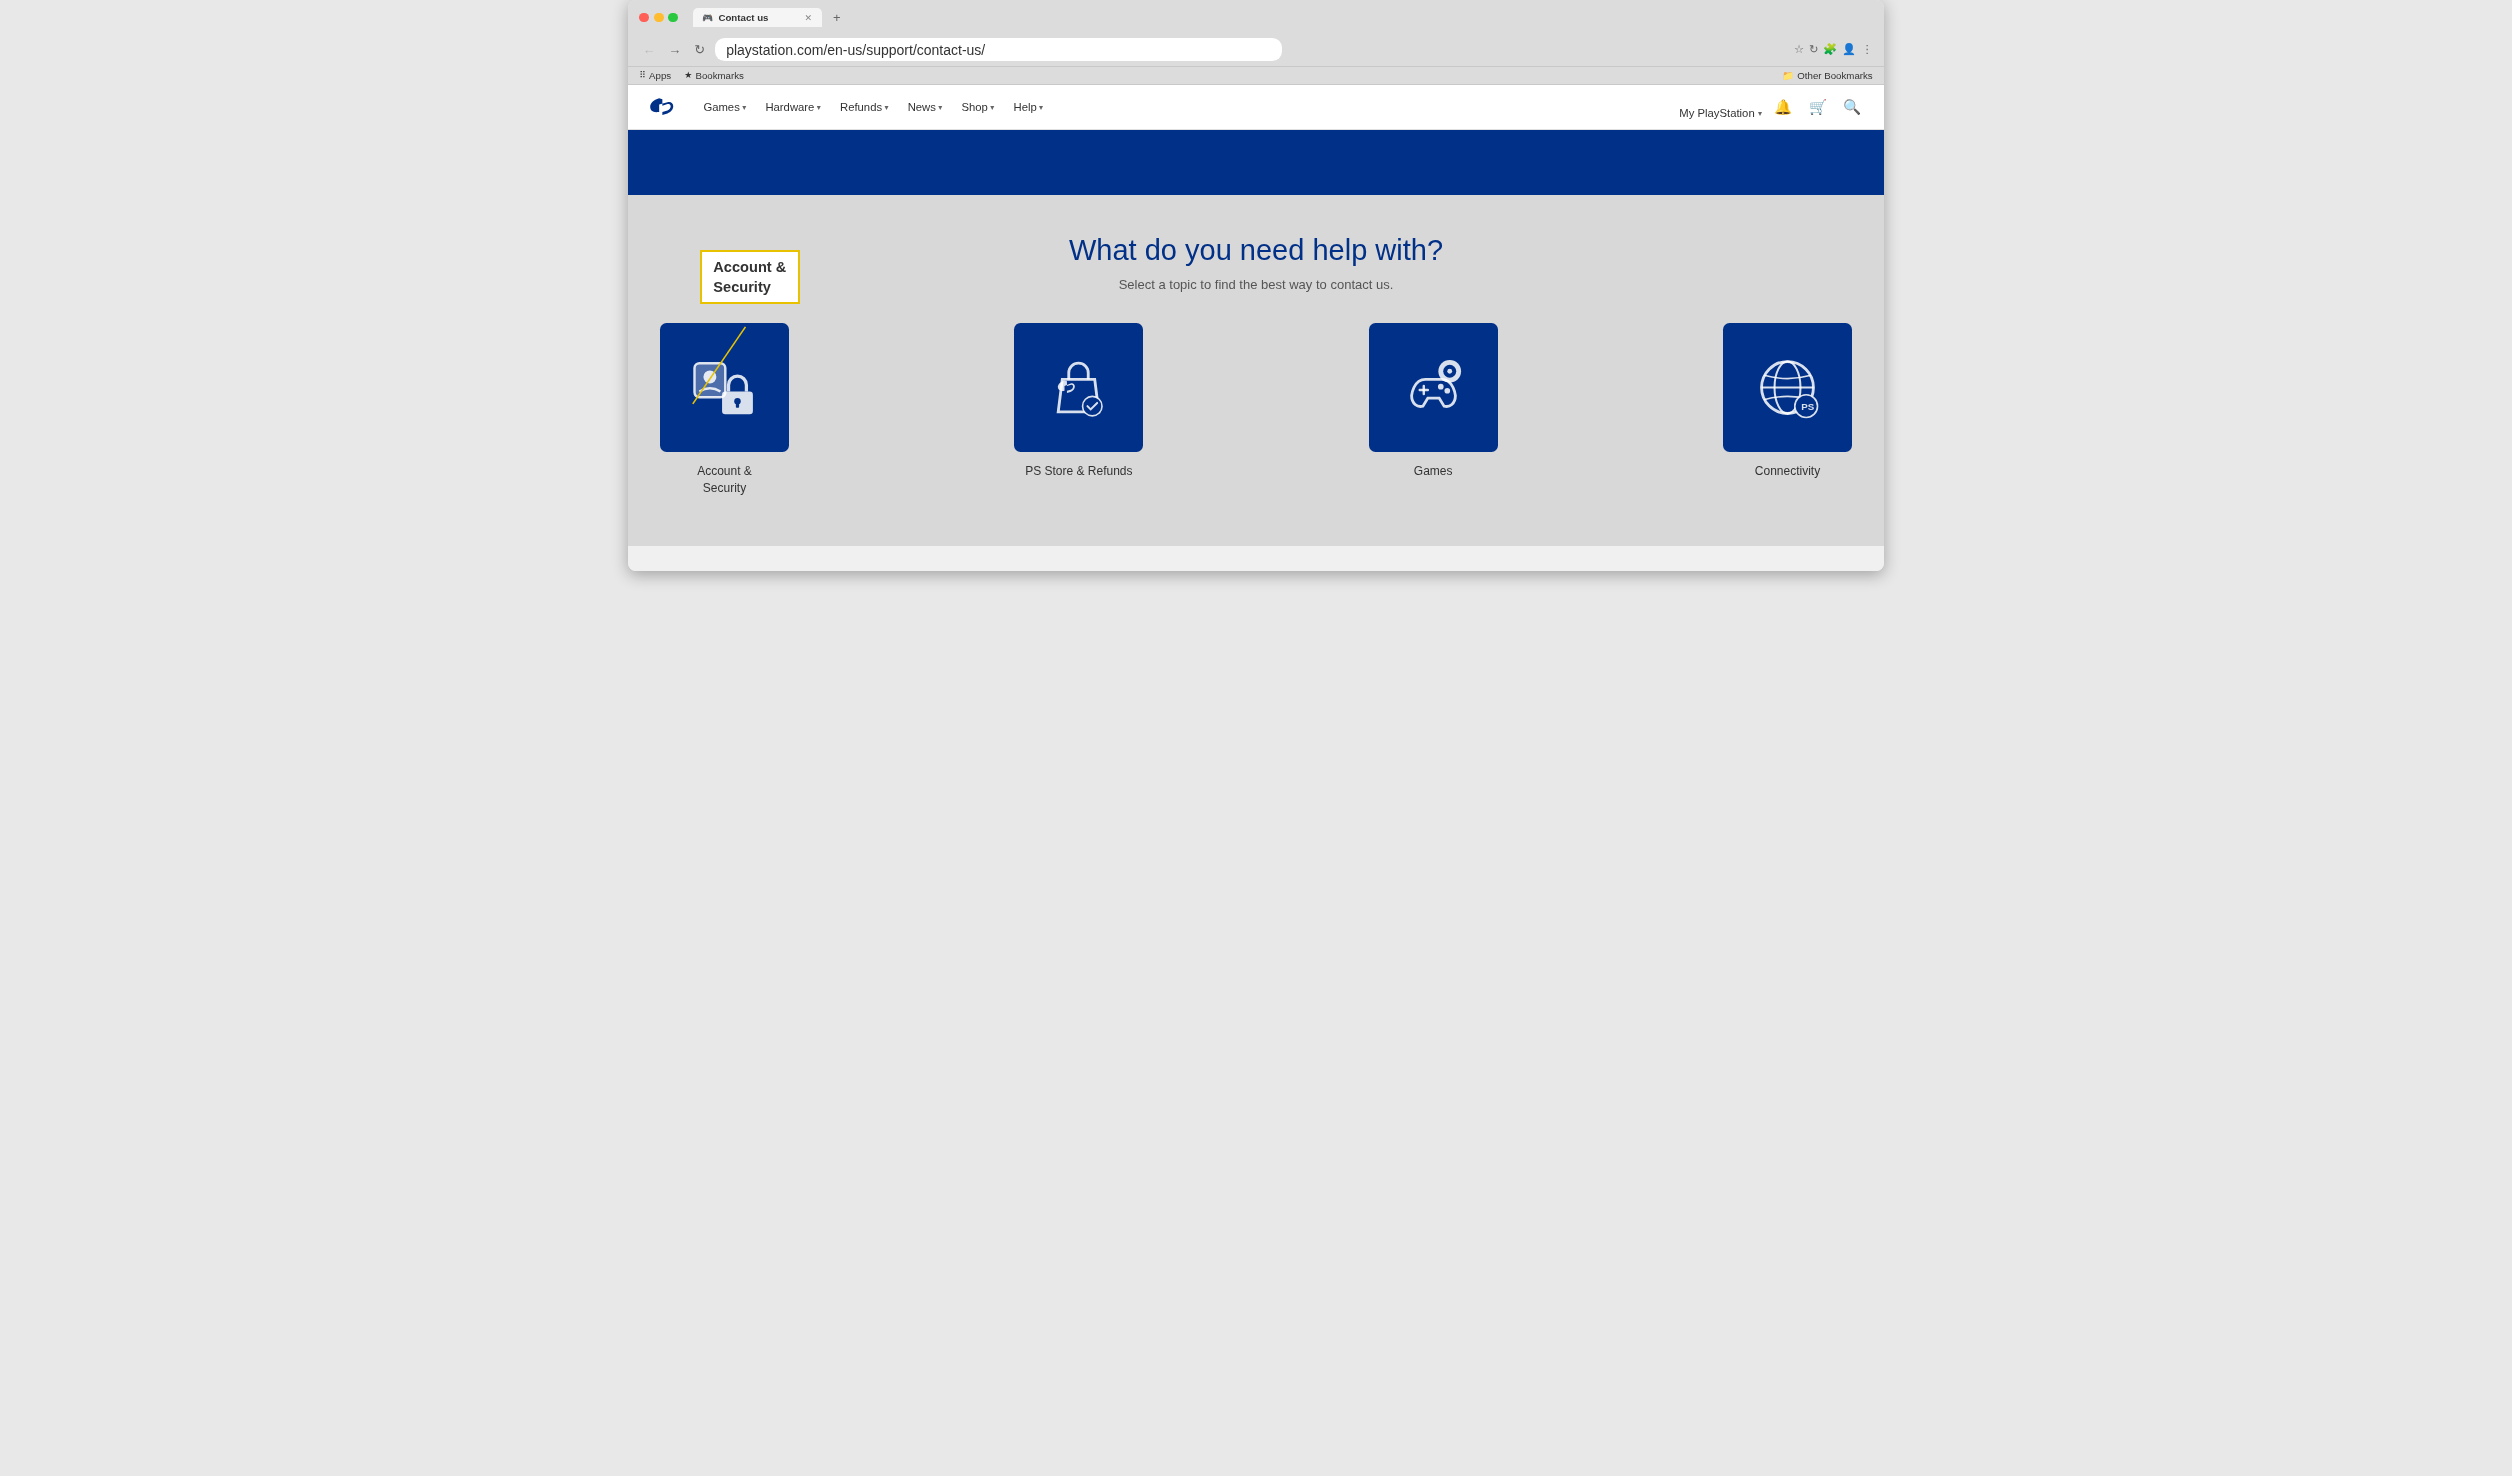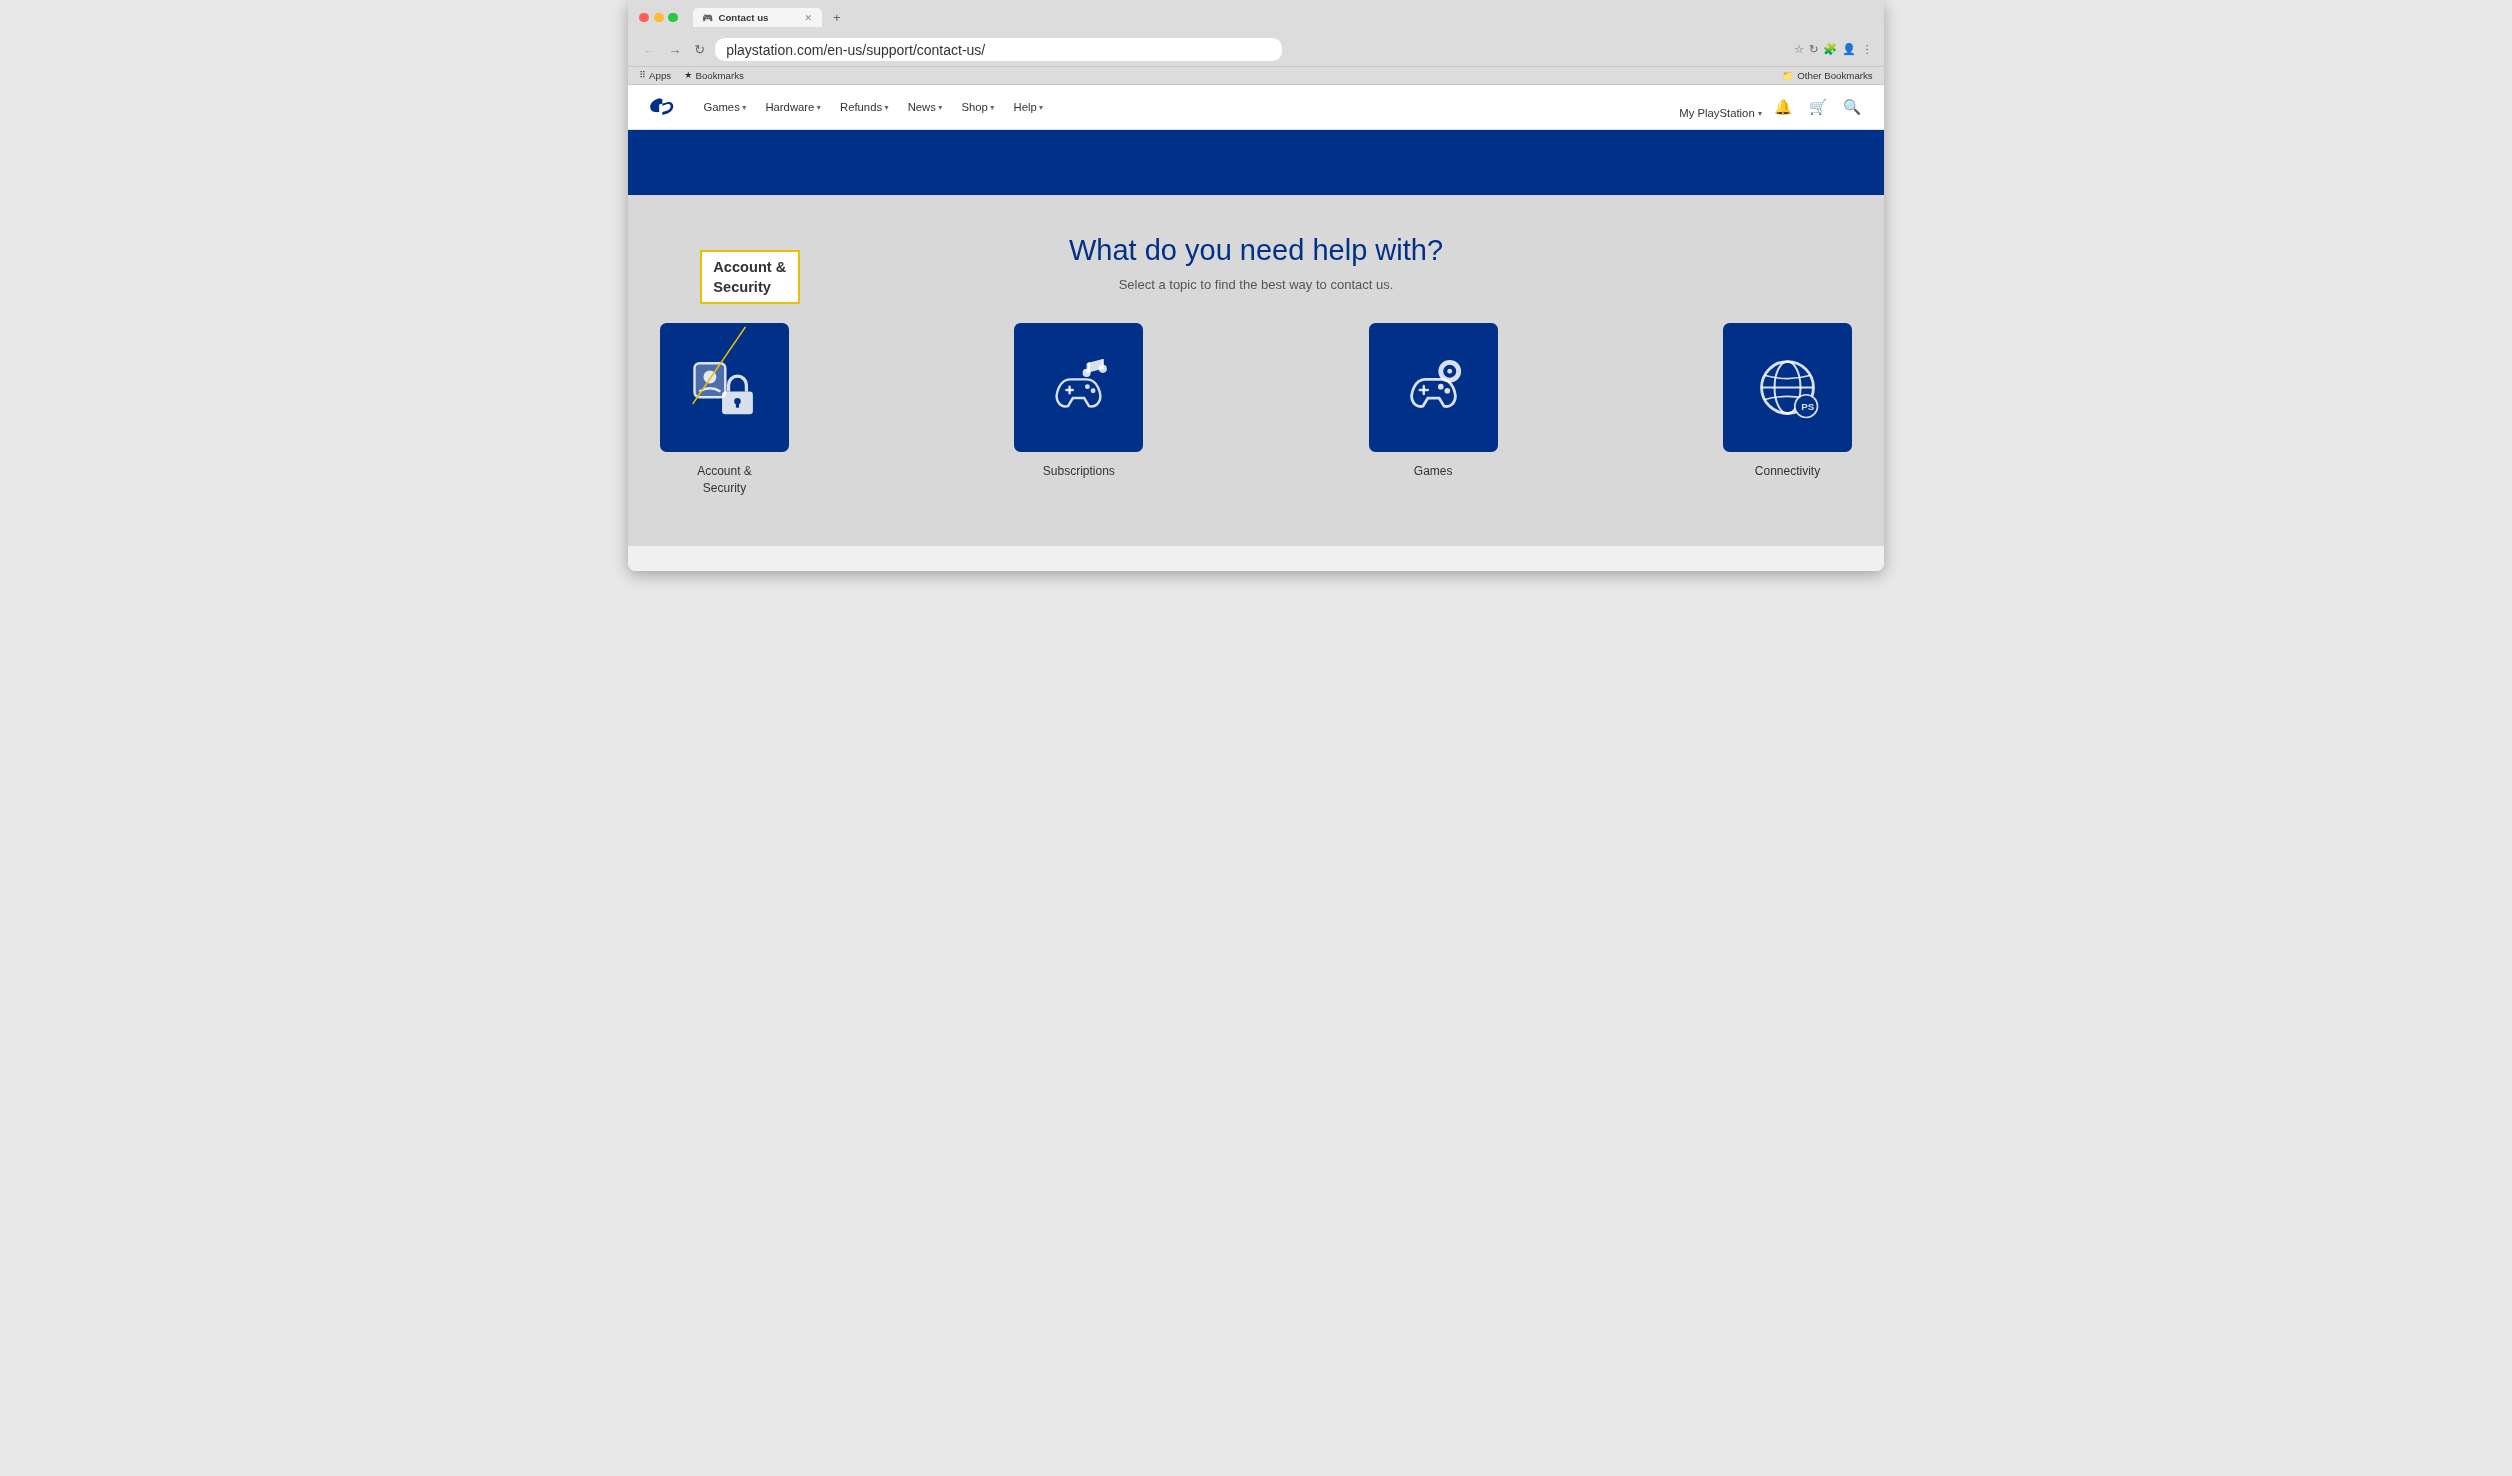--- a/index.html
+++ b/index.html
@@ -188,41 +188,37 @@
 
               <rect x="42" y="50" width="38" height="28" rx="4" fill="rgba(255,255,255,0.85)"></rect>
               <path d="M50 50 v-8 a11 11 0 0 1 22 0 v8" fill="none" stroke="rgba(255,255,255,0.85)" stroke-width="4"></path>
               <circle cx="61" cy="62" r="4" fill="#003087"></circle>
               <rect x="59" y="64" width="4" height="6" rx="1" fill="#003087"></rect>
             </svg>
           </div>
           <div class="topic-label">Account &amp;<br>Security</div>
         </div>
 
-
-
         <div class="topic-card">
           <div class="topic-icon-box">
             <svg viewBox="0 0 90 90" xmlns="http://www.w3.org/2000/svg">
 
-              <path d="M18 55 C18 55 20 35 35 35 L55 35 C70 35 72 55 72 55 C72 65 65 70 58 68 L52 58 L38 58 L32 68 C25 70 18 65 18 55 Z" fill="none" stroke="rgba(255,255,255,0.85)" stroke-width="3"></path>
-              <line x1="30" y1="48" x2="38" y2="48" stroke="rgba(255,255,255,0.85)" stroke-width="3" stroke-linecap="round"></line>
-              <line x1="34" y1="44" x2="34" y2="52" stroke="rgba(255,255,255,0.85)" stroke-width="3" stroke-linecap="round"></line>
-              <circle cx="56" cy="44" r="3" fill="rgba(255,255,255,0.85)"></circle>
-              <circle cx="63" cy="49" r="3" fill="rgba(255,255,255,0.85)"></circle>
-
-              <path d="M55 15 L75 10 L75 22 L55 27 Z" fill="rgba(255,255,255,0.85)"></path>
-              <circle cx="55" cy="27" r="5" fill="rgba(255,255,255,0.85)"></circle>
-              <circle cx="75" cy="22" r="5" fill="rgba(255,255,255,0.85)"></circle>
-              <line x1="58" y1="14" x2="58" y2="27" stroke="rgba(255,255,255,0.85)" stroke-width="2.5"></line>
-              <line x1="75" y1="10" x2="75" y2="22" stroke="rgba(255,255,255,0.85)" stroke-width="2.5"></line>
-            </svg>
-          </div>
-          <div class="topic-label">Subscriptions</div>
-        </div>
+              <path d="M25 35 L20 75 L70 75 L65 35 Z" fill="none" stroke="rgba(255,255,255,0.85)" stroke-width="3.5"></path>
+              <path d="M33 35 v-8 a12 12 0 0 1 24 0 v8" fill="none" stroke="rgba(255,255,255,0.85)" stroke-width="3.5"></path>
+
+              <path d="M33 55 v-12 l4 1.2v8l6-1.8c2.5-0.8 4 0.4 4 2.8s-1.5 4.4-4 5.2l-6 1.8v3.5l6-1.8c4-1.2 7-4.8 7-8.8s-3-6.4-7-5.2L33 52v-9C26 45 22 49.4 22 54s4 7.6 11 6v-5z" fill="rgba(255,255,255,0.85)" transform="translate(3,4) scale(0.75)"></path>
+
+              <circle cx="62" cy="68" r="12" fill="#003087" stroke="rgba(255,255,255,0.85)" stroke-width="2"></circle>
+              <path d="M56 68 l4 4 l8-8" fill="none" stroke="rgba(255,255,255,0.85)" stroke-width="2.5" stroke-linecap="round"></path>
+            </svg>
+          </div>
+          <div class="topic-label">PS Store &amp; Refunds</div>
+        </div>
+
+
 
         <div class="topic-card">
           <div class="topic-icon-box">
             <svg viewBox="0 0 90 90" xmlns="http://www.w3.org/2000/svg">
 
               <path d="M18 55 C18 55 20 35 35 35 L55 35 C70 35 72 55 72 55 C72 65 65 70 58 68 L52 58 L38 58 L32 68 C25 70 18 65 18 55 Z" fill="none" stroke="rgba(255,255,255,0.85)" stroke-width="3.5"></path>
               <line x1="28" y1="48" x2="38" y2="48" stroke="rgba(255,255,255,0.85)" stroke-width="3" stroke-linecap="round"></line>
               <line x1="33" y1="43" x2="33" y2="53" stroke="rgba(255,255,255,0.85)" stroke-width="3" stroke-linecap="round"></line>
               <circle cx="54" cy="44" r="3.5" fill="rgba(255,255,255,0.85)"></circle>
               <circle cx="62" cy="49" r="3.5" fill="rgba(255,255,255,0.85)"></circle>

